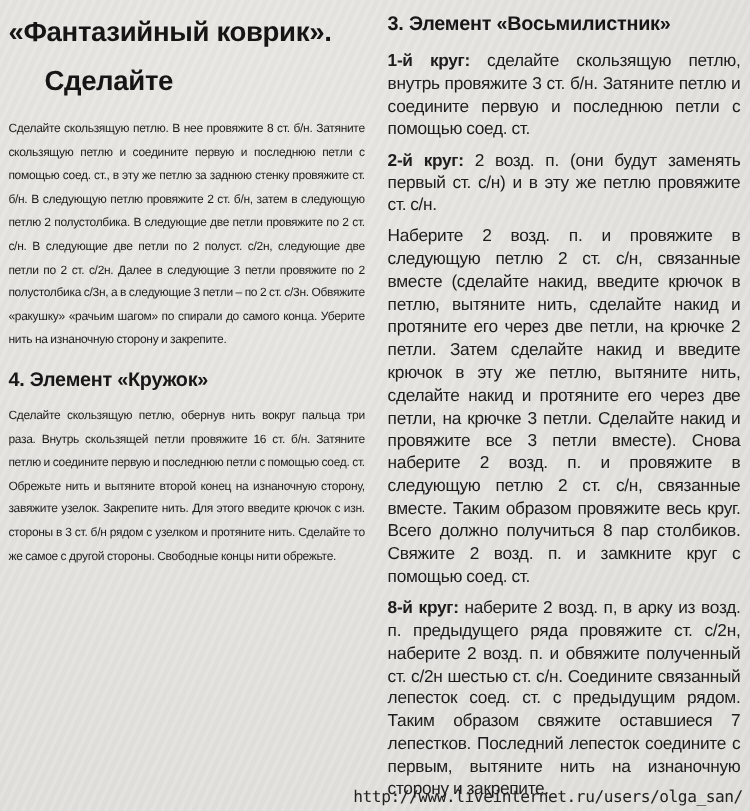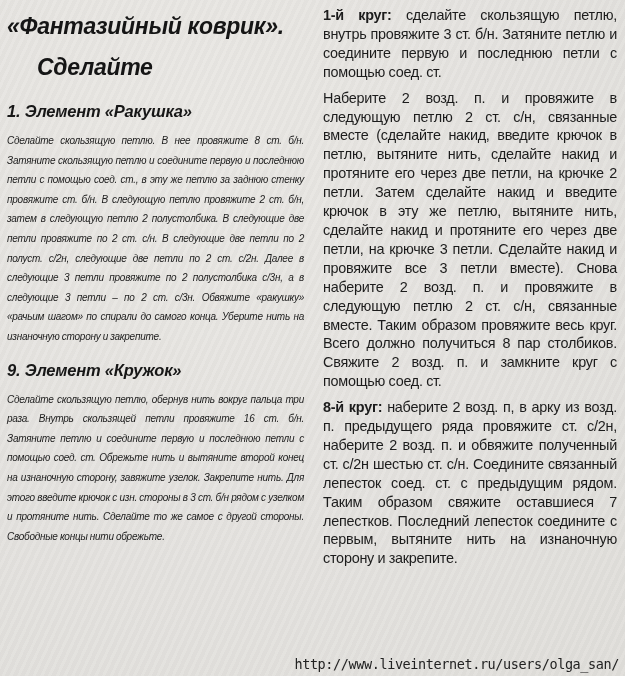--- a/index.html
+++ b/index.html
@@ -22,21 +22,20 @@
     display: flex;
     gap: 19px;
     padding: 6px 8px 0 7px;
     box-sizing: border-box;
     width: 625px;
     height: 676px;
   }
   .col-left {
     width: 297px;
     flex: 0 0 297px;
-    font-style: italic;
   }
   .col-right {
     width: 294px;
     flex: 0 0 294px;
   }
   .doc-title {
     font-size: 23px;
     font-weight: bold;
     line-height: 41px;
     letter-spacing: -0.3px;
@@ -92,34 +91,38 @@
 <body>
 
 <div class="page">
 
   <div class="col-left">
     <h1 class="doc-title">
       <span class="title-line1">«Фантазийный коврик».</span>
       <span class="title-line2">Сделайте</span>
     </h1>
 
-    <h2 class="section-heading">1. Элемент «Ракушка»</h2>
     <p class="body-para">Сделайте скользящую петлю. В нее провяжите 8 ст. б/н. Затяните скользящую петлю и соедините первую и последнюю петли с помощью соед. ст., в эту же петлю за заднюю стенку провяжите ст. б/н. В следующую петлю провяжите 2 ст. б/н, затем в следующую петлю 2 полустолбика. В следующие две петли провяжите по 2 ст. с/н. В следующие две петли по 2 полуст. с/2н, следующие две петли по 2 ст. с/2н. Далее в следующие 3 петли провяжите по 2 полустолбика с/3н, а в следующие 3 петли – по 2 ст. с/3н. Обвяжите «ракушку» «рачьим шагом» по спирали до самого конца. Уберите нить на изнаночную сторону и закрепите.</p>
 
-    <h2 class="section-heading">9. Элемент «Кружок»</h2>
+    <h2 class="section-heading">4. Элемент «Кружок»</h2>
     <p class="body-para">Сделайте скользящую петлю, обернув нить вокруг пальца три раза. Внутрь скользящей петли провяжите 16 ст. б/н. Затяните петлю и соедините первую и последнюю петли с помощью соед. ст. Обрежьте нить и вытяните второй конец на изнаночную сторону, завяжите узелок. Закрепите нить. Для этого введите крючок с изн. стороны в 3 ст. б/н рядом с узелком и протяните нить. Сделайте то же самое с другой стороны. Свободные концы нити обрежьте.</p>
   </div>
 
   <div class="col-right">
+    <h2 class="section-heading">3. Элемент «Восьмилистник»</h2>
 
     <p class="body-para">
       <span class="round-label">1-й круг:</span>
       <span>сделайте скользящую петлю, внутрь провяжите 3 ст. б/н. Затяните петлю и соедините первую и последнюю петли с помощью соед. ст.</span>
     </p>
 
+    <p class="body-para">
+      <span class="round-label">2-й круг:</span>
+      <span>2 возд. п. (они будут заменять первый ст. с/н) и в эту же петлю провяжите ст. с/н.</span>
+    </p>
 
     <p class="body-para">Наберите 2 возд. п. и провяжите в следующую петлю 2 ст. с/н, связанные вместе (сделайте накид, введите крючок в петлю, вытяните нить, сделайте накид и протяните его через две петли, на крючке 2 петли. Затем сделайте накид и введите крючок в эту же петлю, вытяните нить, сделайте накид и протяните его через две петли, на крючке 3 петли. Сделайте накид и провяжите все 3 петли вместе). Снова наберите 2 возд. п. и провяжите в следующую петлю 2 ст. с/н, связанные вместе. Таким образом провяжите весь круг. Всего должно получиться 8 пар столбиков. Свяжите 2 возд. п. и замкните круг с помощью соед. ст.</p>
 
     <p class="body-para">
       <span class="round-label">8-й круг:</span>
       <span>наберите 2 возд. п, в арку из возд. п. предыдущего ряда провяжите ст. с/2н, наберите 2 возд. п. и обвяжите полученный ст. с/2н шестью ст. с/н. Соедините связанный лепесток соед. ст. с предыдущим рядом. Таким образом свяжите оставшиеся 7 лепестков. Последний лепесток соедините с первым, вытяните нить на изнаночную сторону и закрепите.</span>
     </p>
   </div>
 
 </div>

